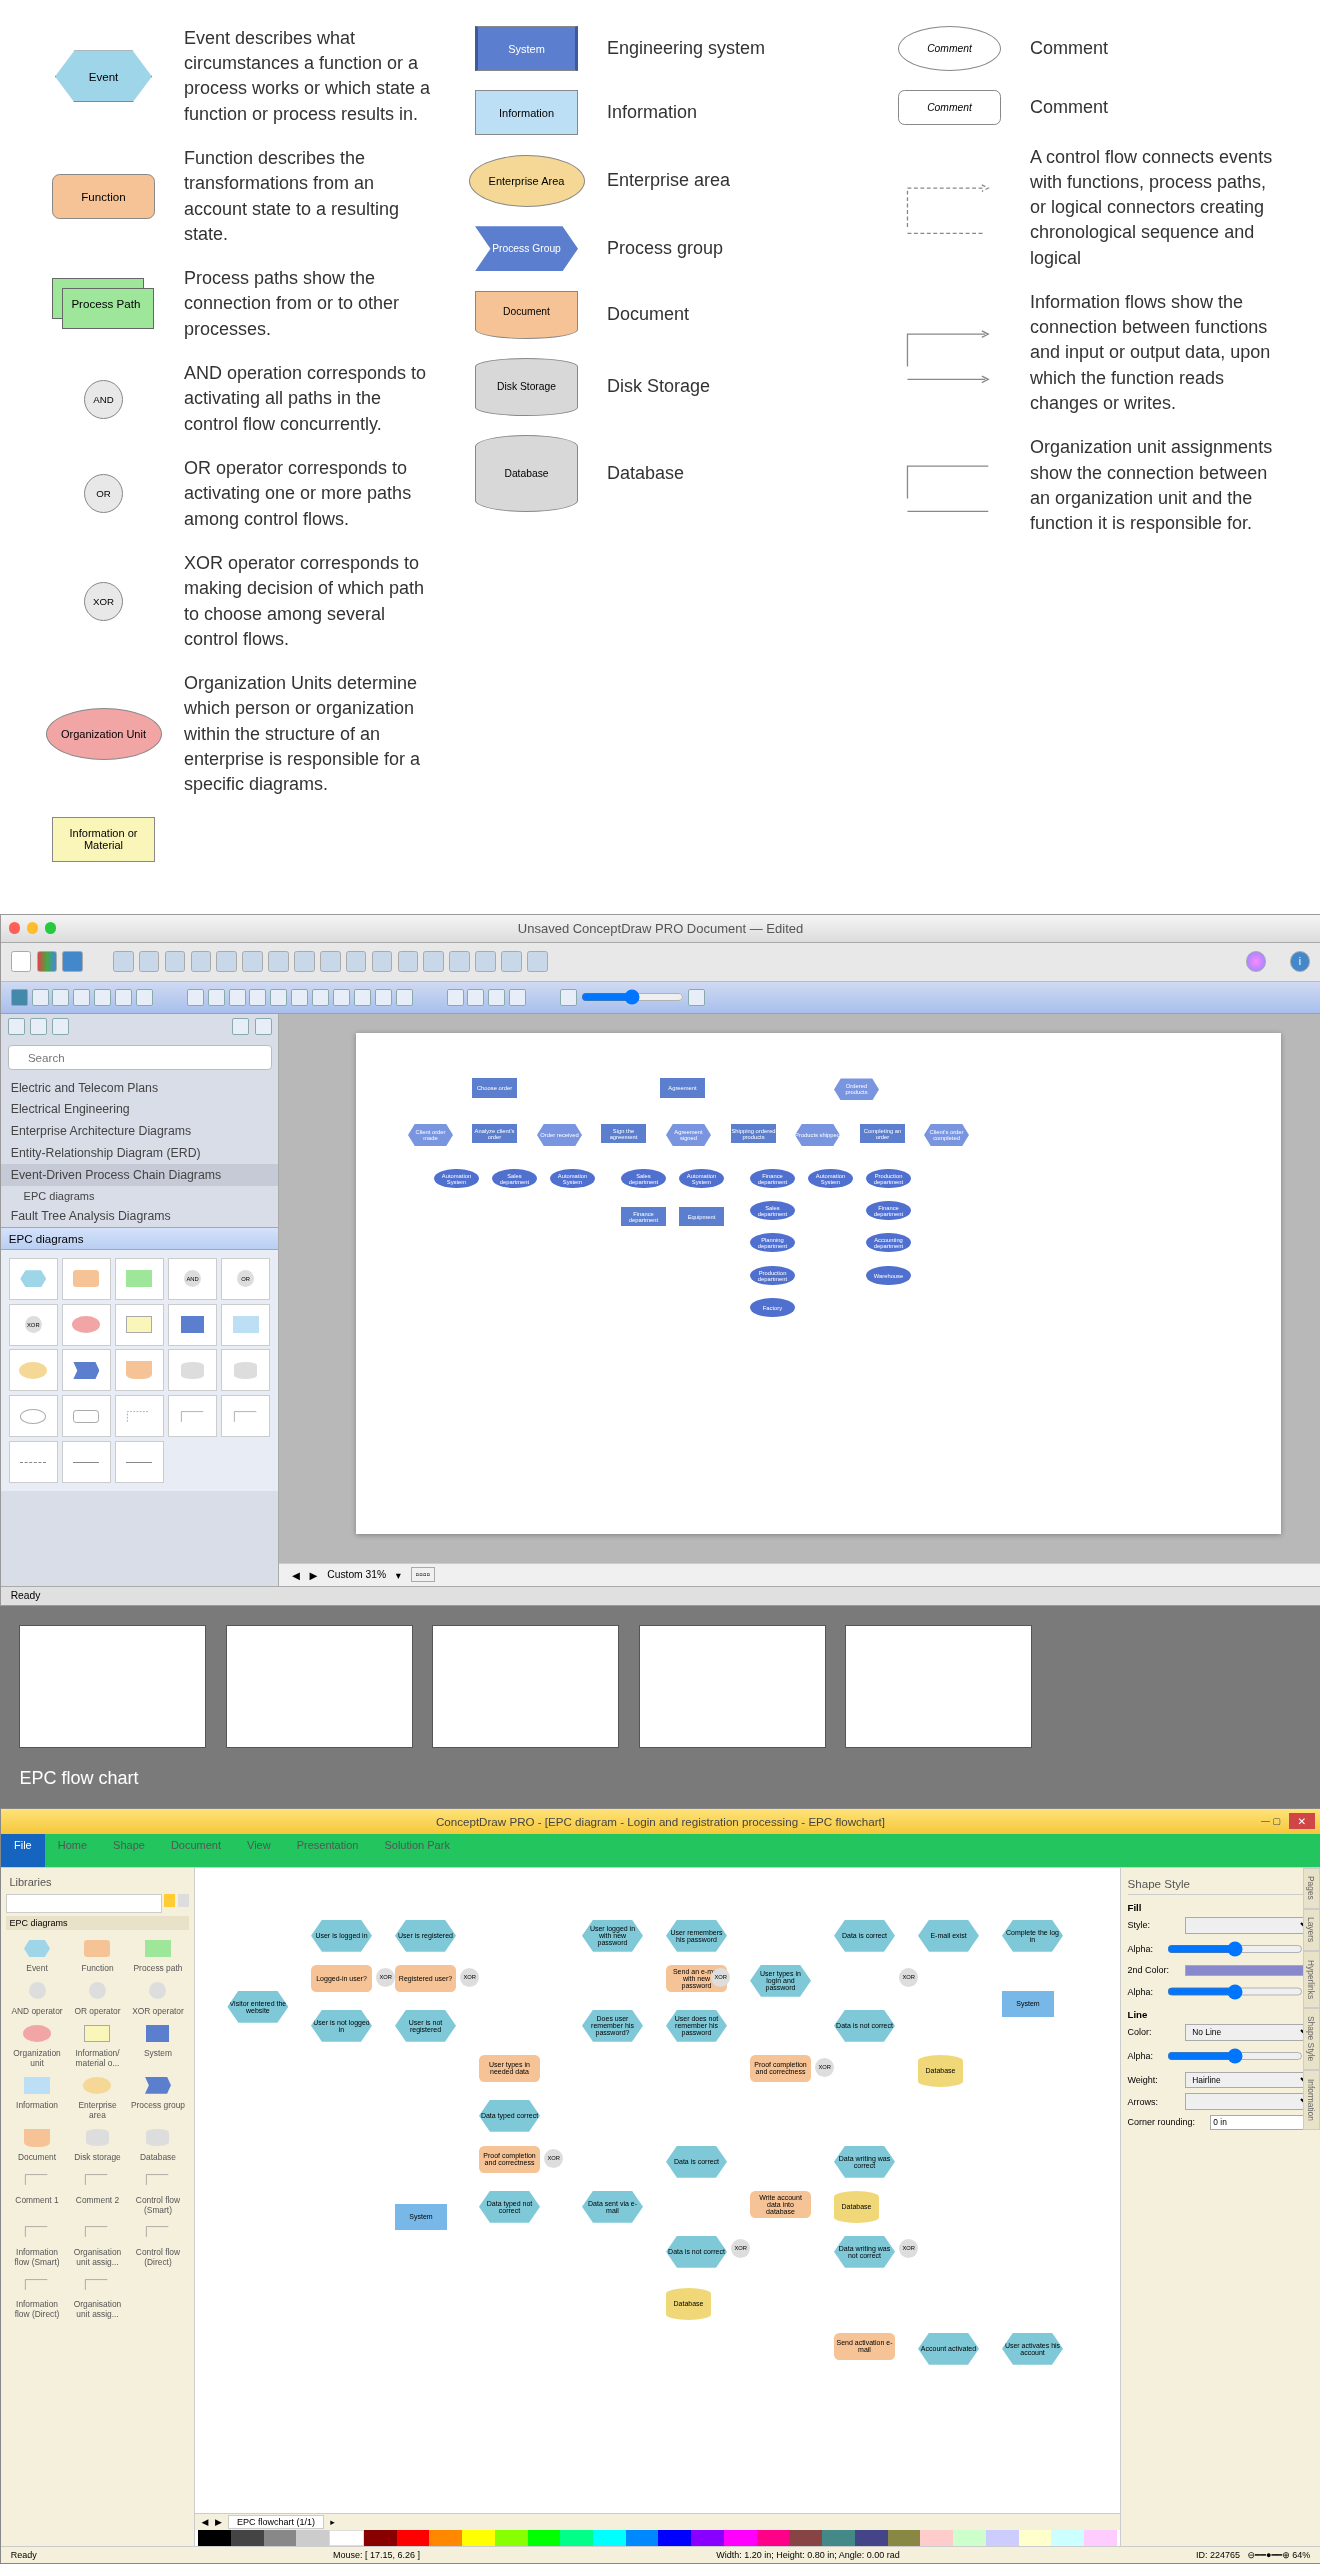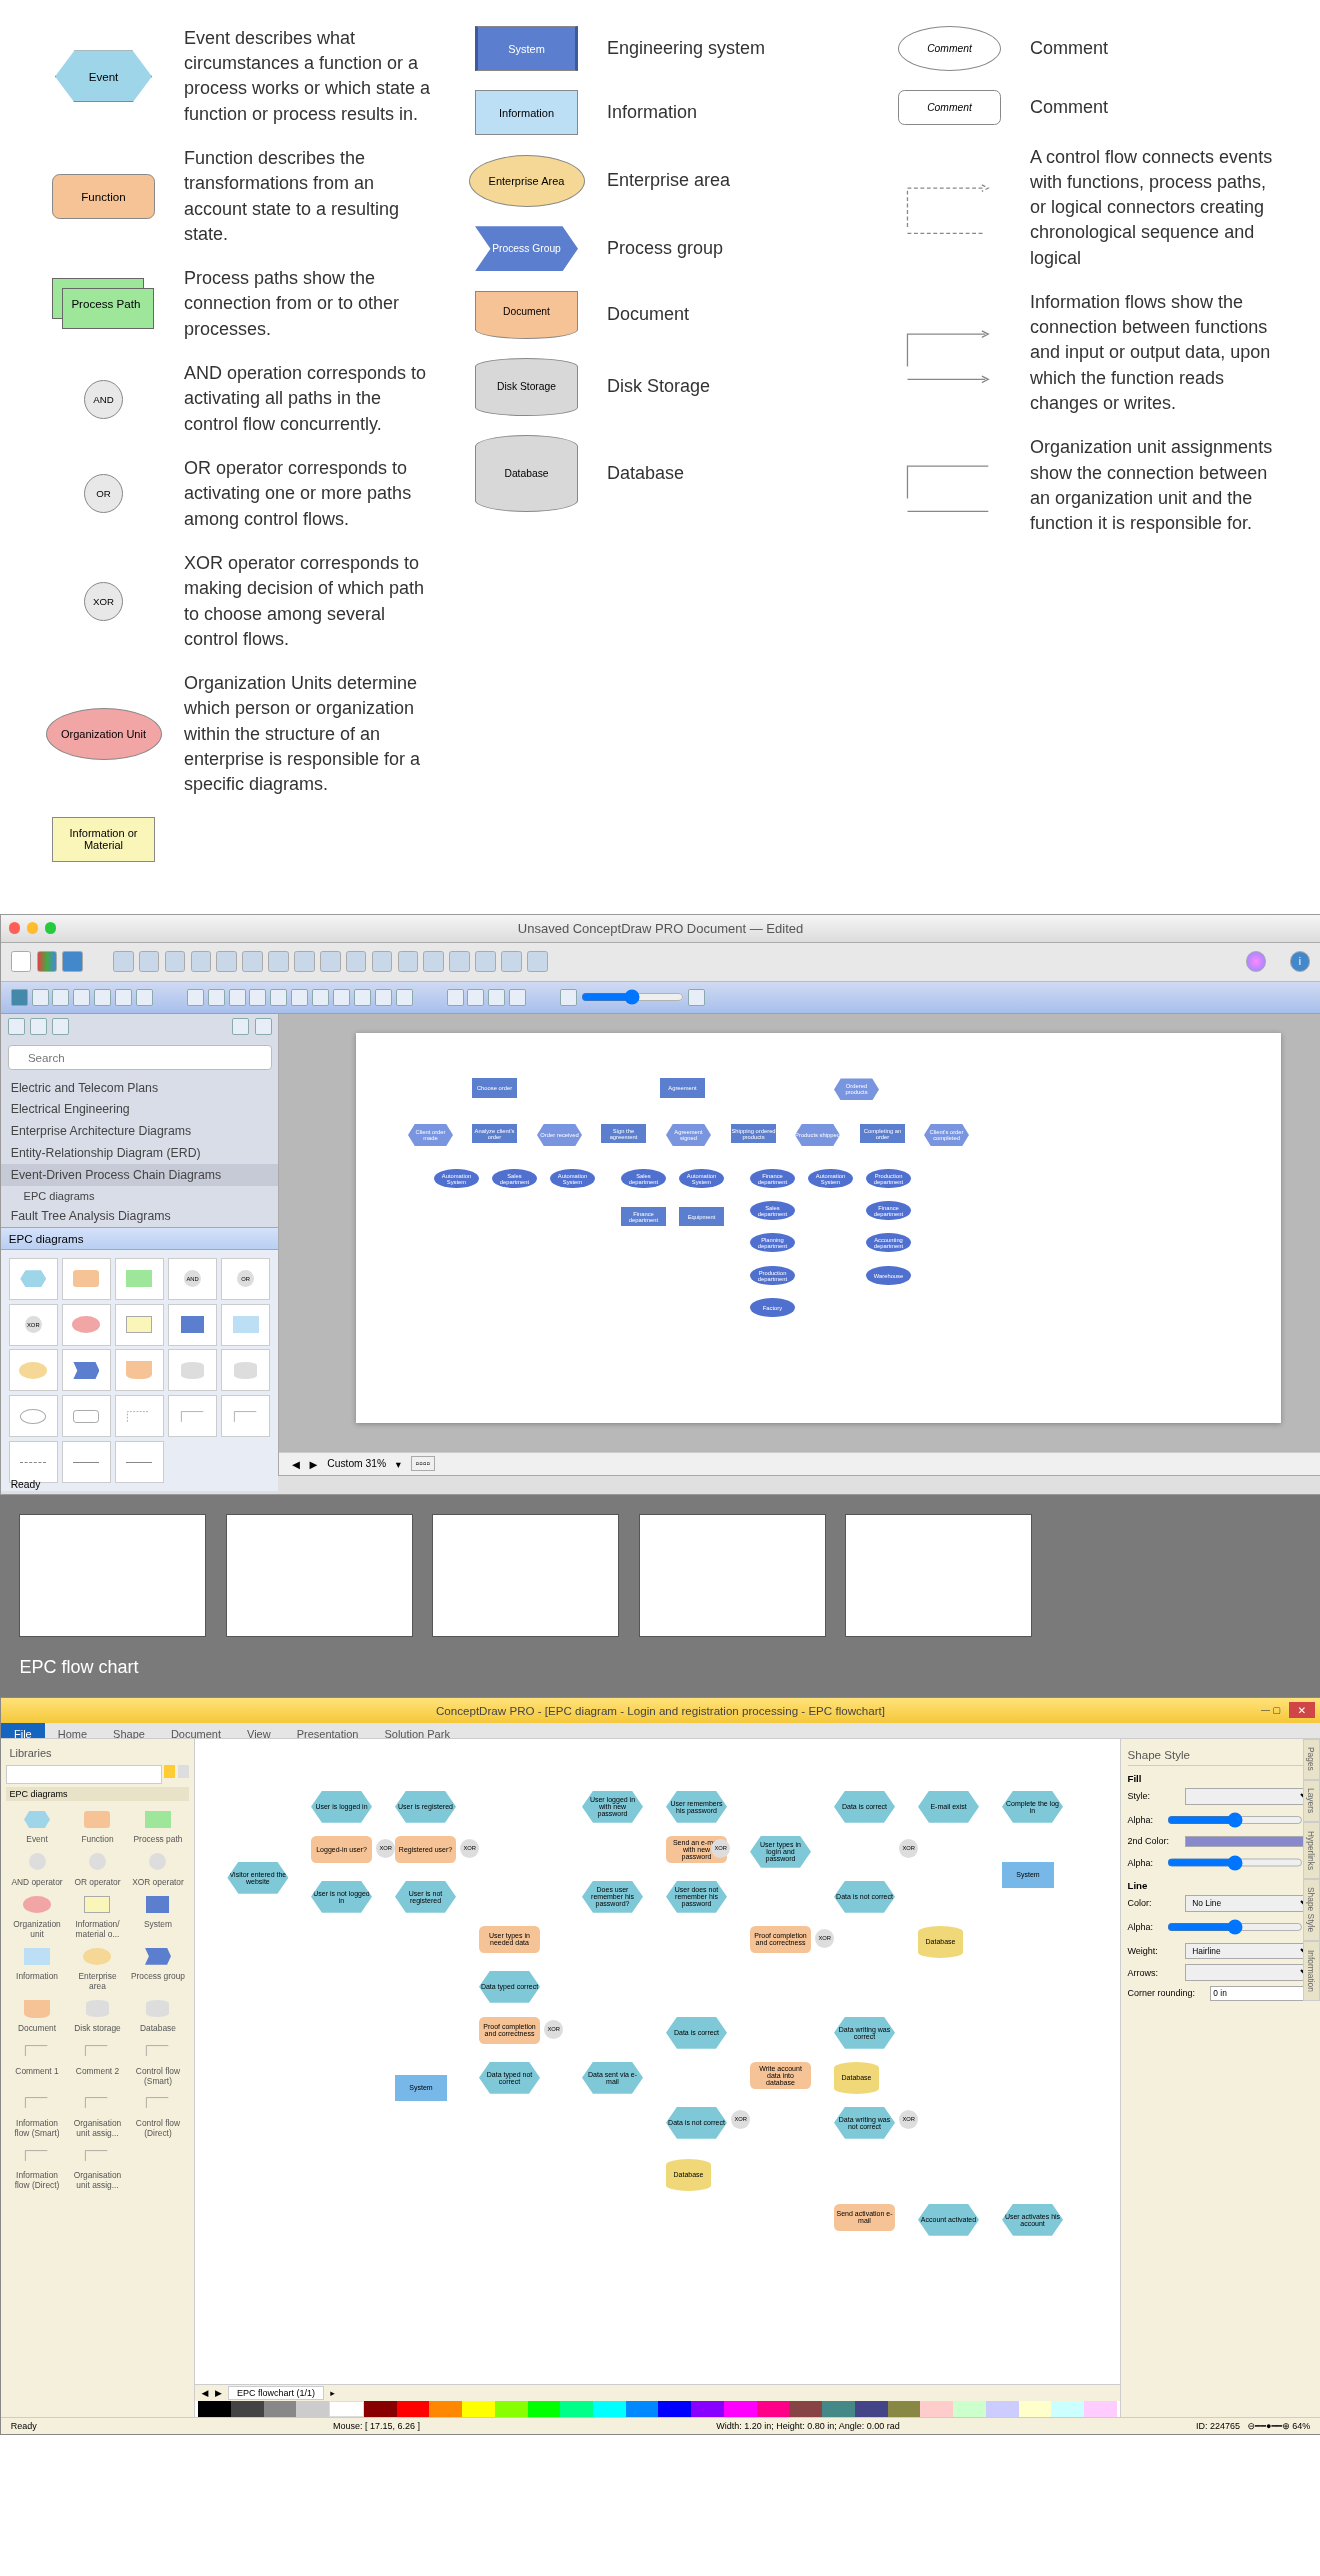--- a/index.html
+++ b/index.html
@@ -37,21 +37,21 @@
 .traffic{display:flex;gap:6.5px}
 .traffic span{width:11.6px;height:11.6px;border-radius:50%}
 .tl-red{background:#ff5f56}
 .tl-yellow{background:#ffbd2e}
 .tl-green{background:#27c93f}
 .title-text{position:absolute;left:50%;transform:translateX(-50%);font-size:13px;color:#555}
 .toolbar{height:39px;background:#e8e8e8;border-bottom:0.6px solid #bbb;display:flex;align-items:center;padding:0 9.7px;gap:5.2px}
 .tb-icon{width:20.7px;height:20.7px;background:#c8d8e8;border:0.6px solid #aaa;border-radius:2.6px}
 .toolbar2{height:32px;background:linear-gradient(#d0daf2,#a8bfec);border-bottom:0.6px solid #8aa;display:flex;align-items:center;padding:0 9.7px;gap:3.9px}
 .tb2-icon{width:17px;height:17px;background:#e8eef8;border:0.6px solid #8aa;border-radius:1.9px}
-.app-body{display:flex;height:461px}
+.app-body{display:flex;height:572px}
 .sidebar{width:278px;background:#d8dde8;border-right:0.6px solid #aaa;display:flex;flex-direction:column}
 .search-box{margin:6.5px;padding:5.2px 19.4px;border:0.6px solid #bbb;border-radius:3.9px;background:#fff;color:#999;font-size:11.6px}
 .tree{flex:0 0 auto;font-size:12.3px}
 .tree-item{padding:3.9px 9.7px;color:#444;cursor:pointer}
 .tree-item.active{background:#c5cad6}
 .tree-sub{padding-left:22.6px;font-size:11px}
 .lib-header{background:linear-gradient(#d5e2f9,#b8cef3);padding:3.9px 7.7px;font-size:11.6px;border-top:0.6px solid #9ab;border-bottom:0.6px solid #9ab}
 .shape-grid{display:grid;grid-template-columns:repeat(5,1fr);gap:3.9px;padding:7.7px;background:#e8ecf4}
 .shape-cell{height:42px;background:#fff;border:0.6px solid #ccc;display:flex;align-items:center;justify-content:center}
 .mini-hex{width:26px;height:17px;background:#9ed5e8;clip-path:polygon(20% 0,80% 0,100% 50%,80% 100%,20% 100%,0 50%)}
@@ -76,21 +76,21 @@
 .status-bar{height:19.4px;background:#e0e0e0;border-top:0.6px solid #aaa;display:flex;align-items:center;padding:0 9.7px;font-size:10.3px}
 .zoom-bar{height:23px;background:#f0f0f0;border-top:0.6px solid #ccc;display:flex;align-items:center;padding:0 13px;gap:9.7px;font-size:10.3px}
 
 .thumb-strip{background:#7a7a7a;padding:19.4px;display:flex;gap:19.4px}
 .thumb{width:187px;height:123px;background:#fff;border:0.6px solid #555}
 .thumb-label{color:#fff;font-size:18px;padding:0 19.4px 19.4px;background:#7a7a7a}
 
 .win-app{border:0.6px solid #888}
 .win-title{height:24.5px;background:linear-gradient(#ffe27a,#f5c83a);display:flex;align-items:center;justify-content:center;font-size:11.6px;color:#444;position:relative}
 .win-close{position:absolute;right:5.2px;top:3.9px;width:26px;height:15.5px;background:#d04545;color:#fff;display:flex;align-items:center;justify-content:center;font-size:10.3px}
-.win-ribbon{height:16px;background:#e5e5e5;display:flex;border-bottom:0.6px solid #ccc}
+.win-ribbon{height:34px;background:#22c55e;display:flex;border-bottom:0.6px solid #ccc}
 .ribbon-tab{padding:5.2px 13px;font-size:11px;color:#555}
 .ribbon-tab.file{background:#1565c0;color:#fff}
 .win-body{display:flex;height:678px}
 .win-sidebar{width:194px;background:#f5f0dc;border-right:0.6px solid #ccc;padding:5.2px}
 .lib-title{font-size:11px;padding:3.2px;color:#555}
 .lib-search{width:100%;padding:3.2px;border:0.6px solid #ccc;font-size:9px;margin:3.2px 0}
 .lib-cat{font-size:9px;padding:1.9px 3.2px;background:#e8e2c8}
 .win-shapes{display:grid;grid-template-columns:repeat(3,1fr);gap:5.2px;padding:6.5px 3.2px}
 .ws-cell{display:flex;flex-direction:column;align-items:center;gap:2.6px;font-size:8.4px;color:#555;text-align:center}
 .ws-shape{width:31px;height:24.5px;display:flex;align-items:center;justify-content:center}

